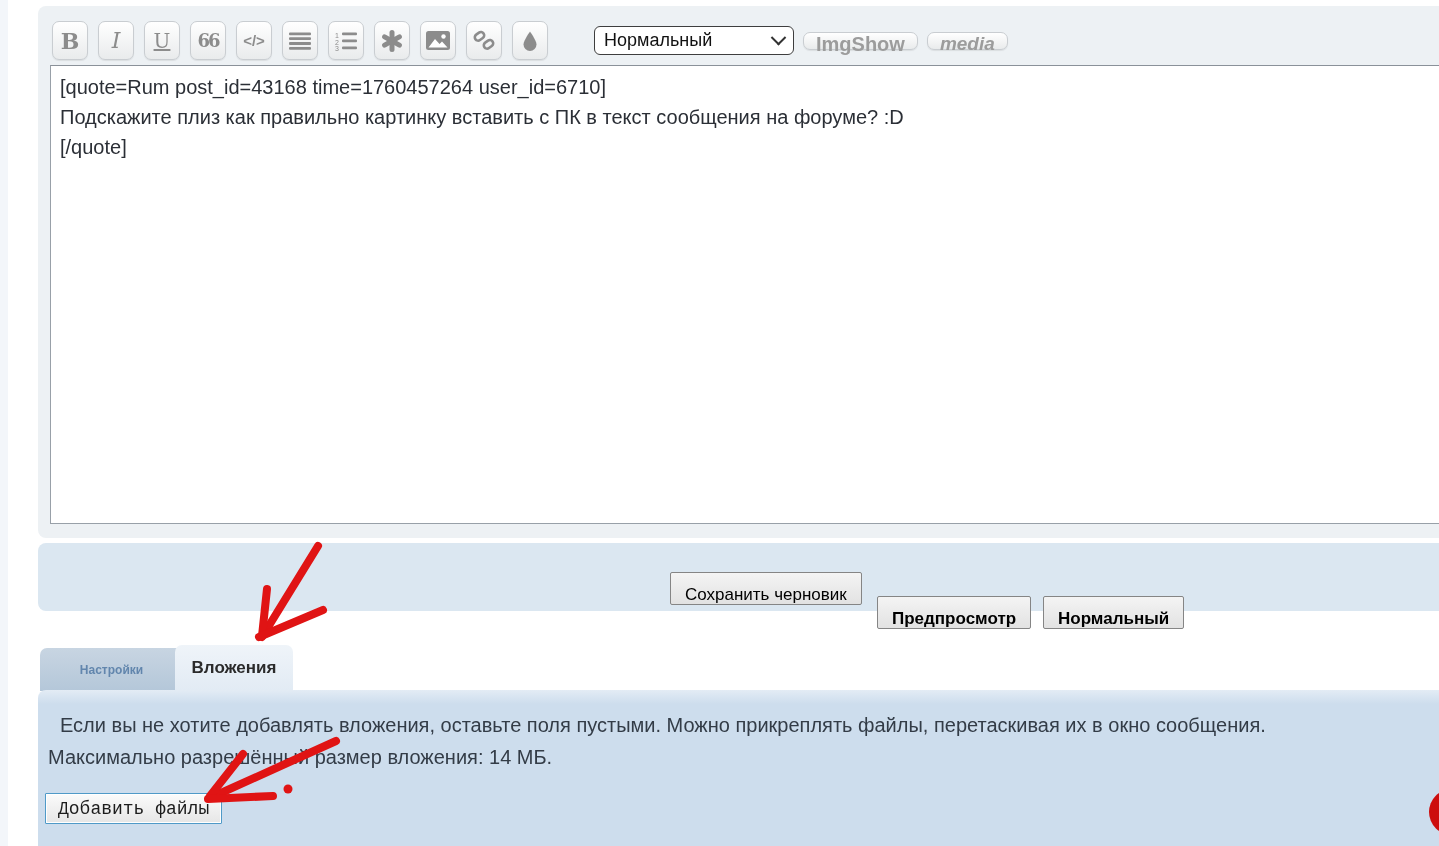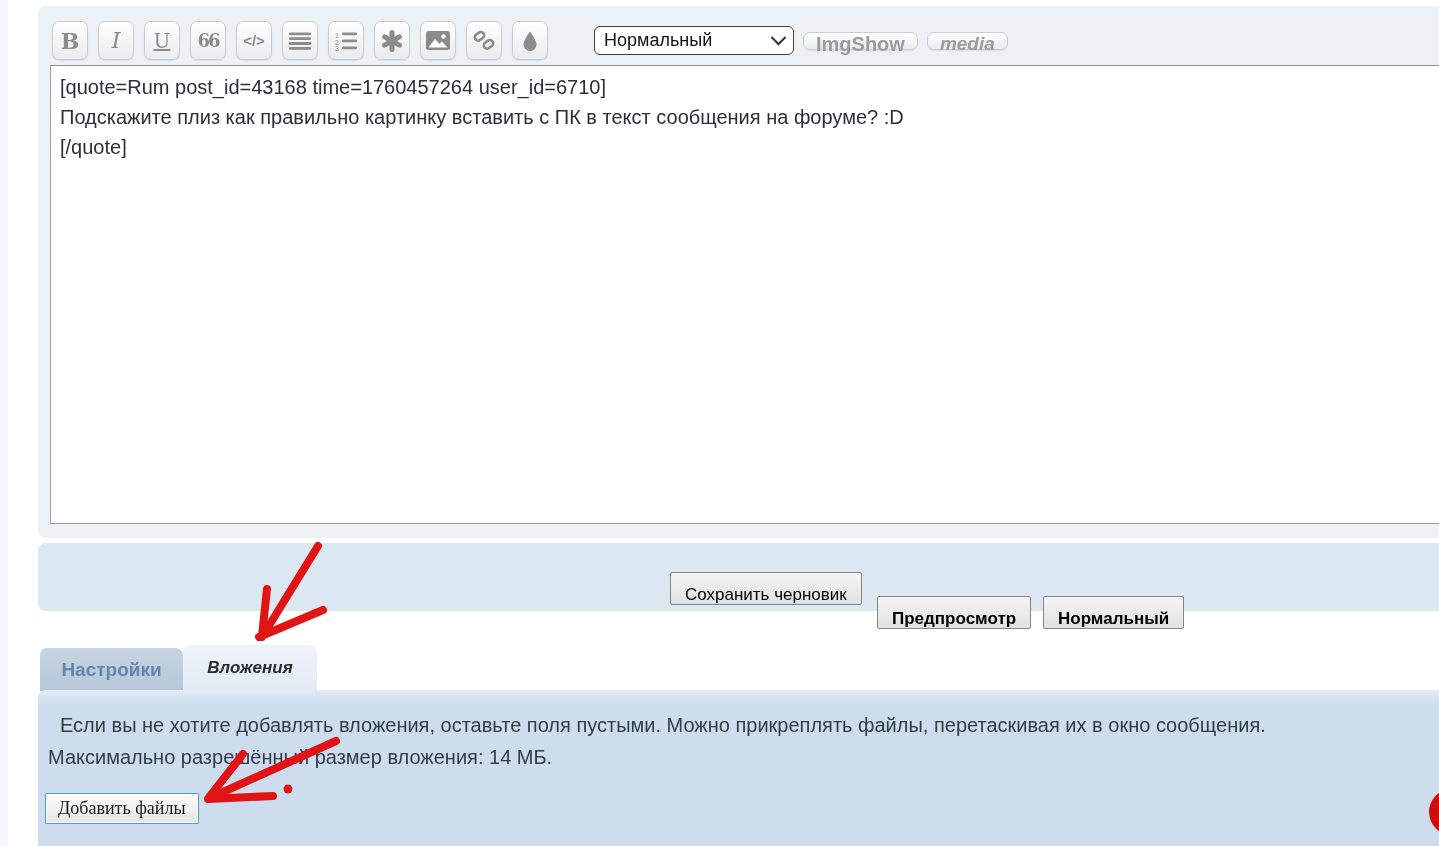--- a/index.html
+++ b/index.html
@@ -47,33 +47,33 @@
     font-family:"Liberation Sans",sans-serif;font-size:17px;color:#000;cursor:pointer;}
   .sysbtn.bold{font-weight:bold;margin-top:24px;}
   .btn-draft{left:670px;}
   .btn-preview{left:877px;}
   .btn-submit{left:1043px;}
 
   
   .tab{position:absolute;display:flex;align-items:center;justify-content:center;
     font-weight:bold;cursor:pointer;box-sizing:border-box;}
   .tab-settings{left:40px;top:648px;width:143px;height:43px;border-radius:7px 7px 0 0;
-    background:linear-gradient(#c8d5e2,#b4c7d9);color:#6286ad;font-size:19px;z-index:1;}
-  .tab-attachments{left:183px;top:645px;width:134px;height:46px;border-radius:7px 7px 0 0;
-    background:linear-gradient(#eff4f9,#e2ebf4);color:#2b2b2b;font-size:17px;z-index:3;font-style:italic;}
+    background:linear-gradient(#c8d5e2,#b4c7d9);color:#6286ad;font-size:12px;z-index:1;}
+  .tab-attachments{left:175px;top:645px;width:118px;height:46px;border-radius:7px 7px 0 0;
+    background:linear-gradient(#eff4f9,#e2ebf4);color:#2b2b2b;font-size:17px;z-index:3;}
 
   
   .attach-panel{position:absolute;left:38px;top:690px;width:1412px;height:160px;
     background:linear-gradient(180deg,#e3ecf5 0px,#cddded 14px);border-radius:8px 8px 0 0;z-index:2;}
   .attach-hint{position:absolute;left:10px;top:12px;font-size:20px;color:#333c47;margin:12px;white-space:nowrap;}
   .attach-max{position:absolute;left:10px;top:56px;font-size:20px;color:#333c47;margin:0;white-space:nowrap;}
   .addfiles{position:absolute;left:7px;top:103px;height:31px;padding:0 12px;
     background:linear-gradient(#fbfbfb,#e6e6e6);border:1px solid #4f9ac8;
     box-shadow:inset 0 0 0 1px #ffffff;border-radius:1px;
-    font-family:Liberation Serif, serif;font-size:18px;color:#1c1c1c;cursor:pointer;}
+    font-family:Liberation Mono, monospace;font-size:18px;color:#1c1c1c;cursor:pointer;}
 
   
   .annot{position:absolute;left:0;top:0;width:1439px;height:846px;pointer-events:none;z-index:10;}
   .red-badge{position:absolute;left:1429px;top:789px;width:46px;height:46px;border-radius:50%;
     background:#cd0d0d;z-index:10;}
 </style>
 </head>
 <body>
 
 <div class="page">

